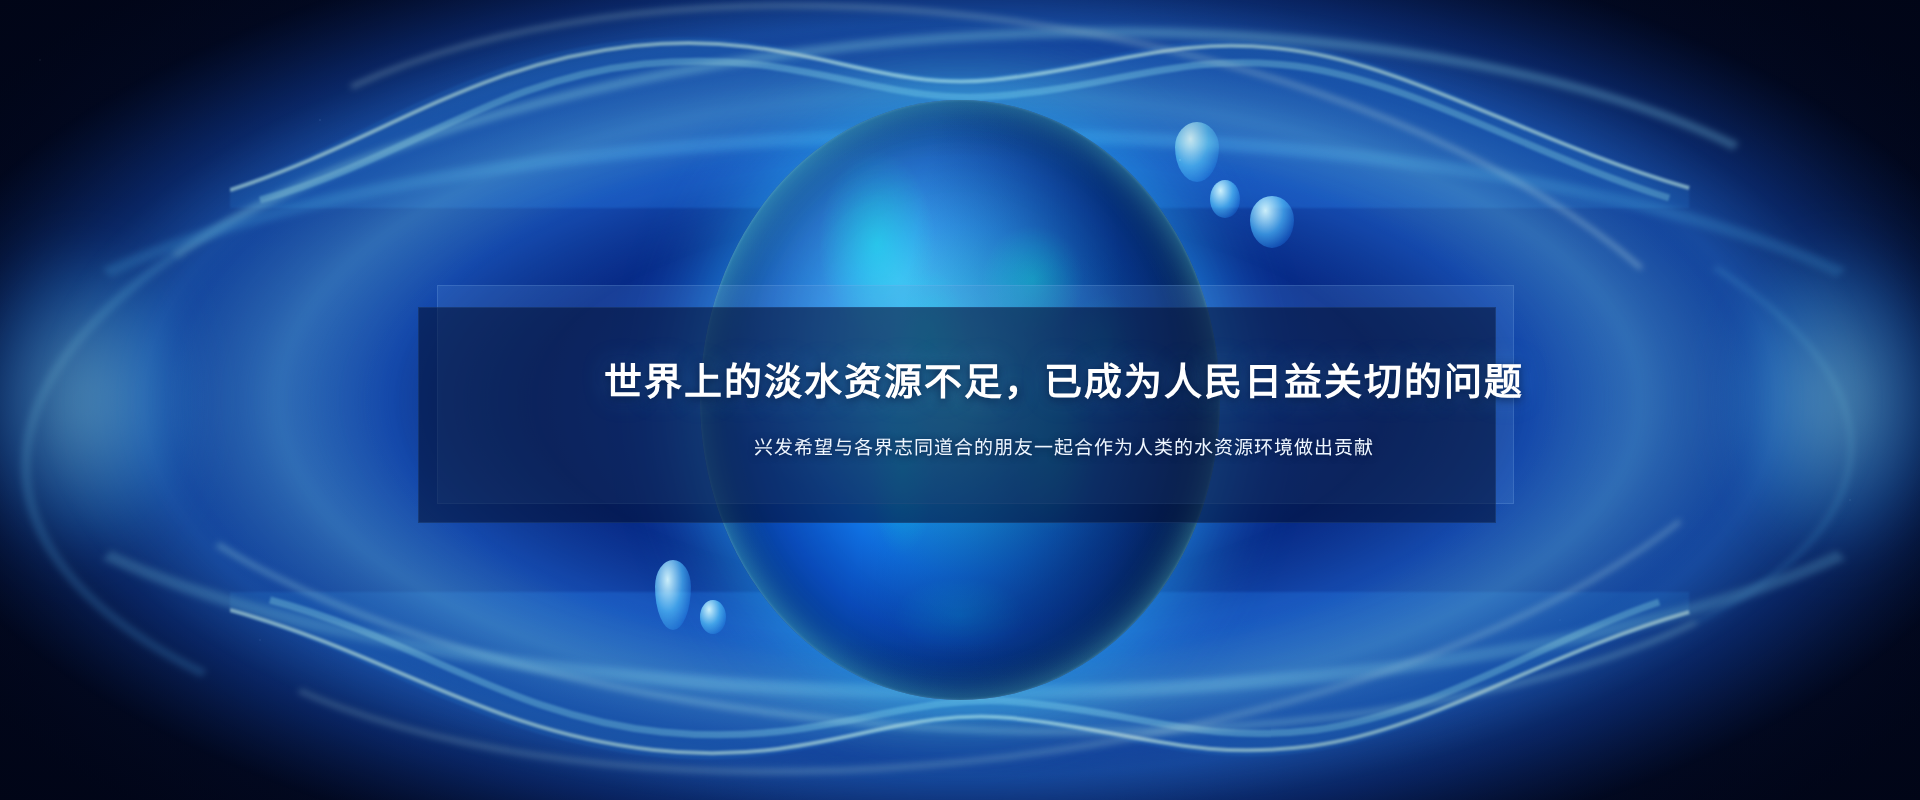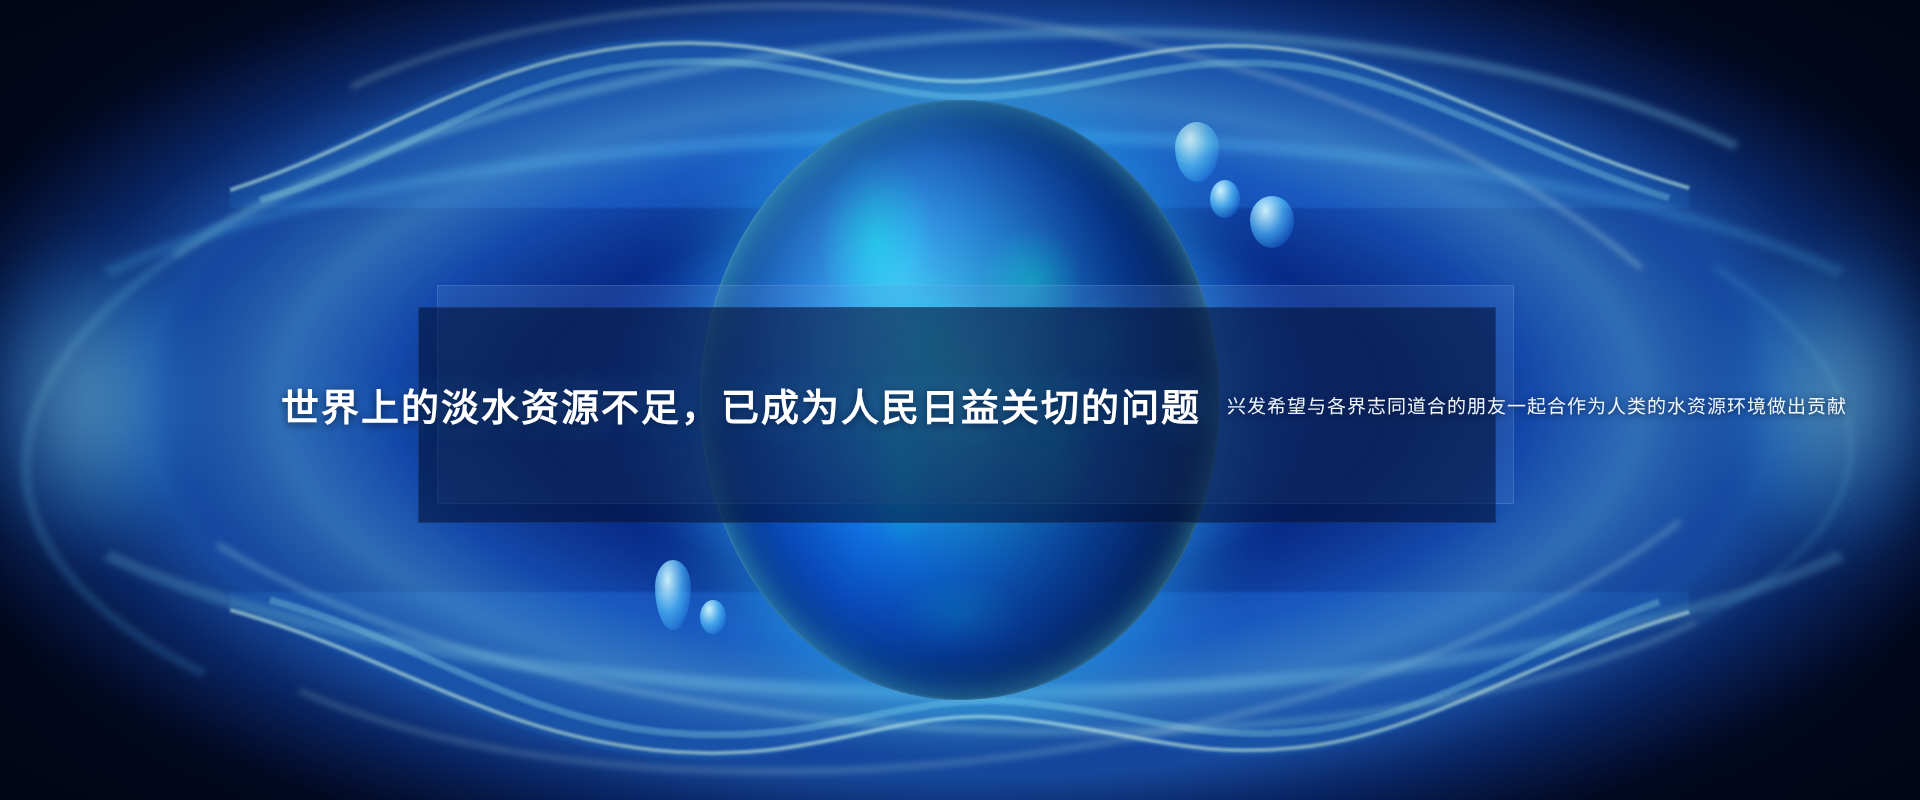--- a/index.html
+++ b/index.html
@@ -224,21 +224,21 @@
     border: 1px solid rgba(80,140,210,.16);
   }
 
   .text-stack {
     position: absolute;
     left: 418px;
     top: 307px;
     width: 1292px;
     height: 195px;
     display: flex;
-    flex-direction: row;
+    flex-direction: column;
     align-items: center;
     justify-content: center;
     gap: 26px;
     text-align: left;
   }
   .headline {
     font-size: 38px;
     font-weight: 700;
     letter-spacing: 2px;
     color: #ffffff;

